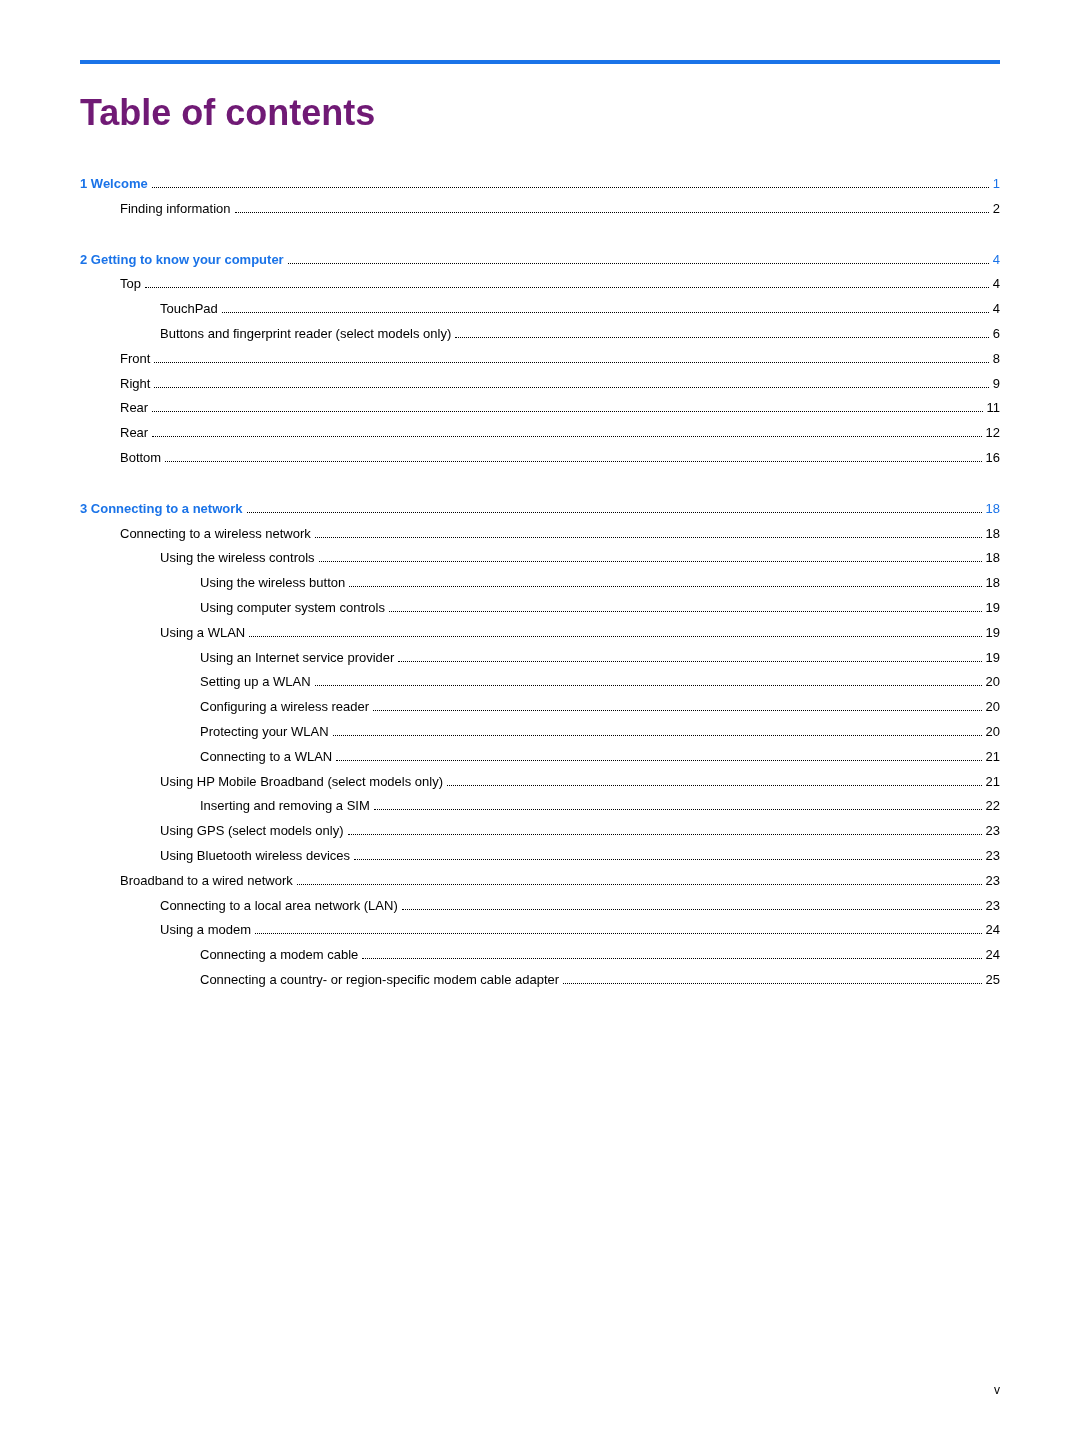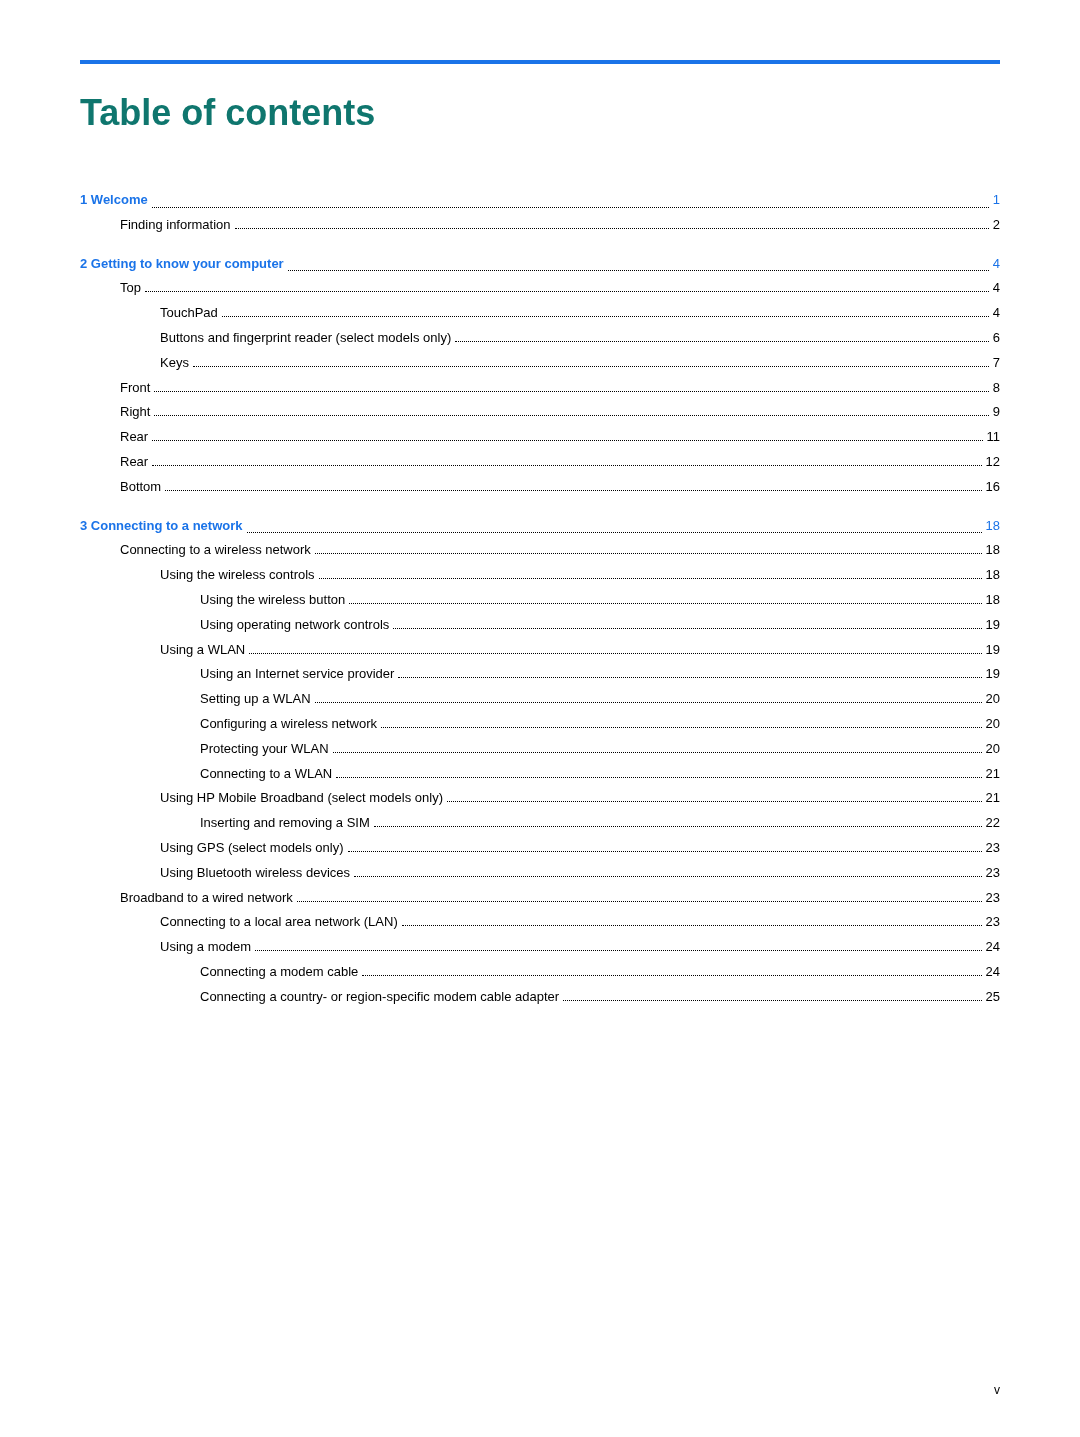--- a/index.html
+++ b/index.html
@@ -14,22 +14,22 @@
 
     .top-border {
       height: 4px;
       background: #1a73e8;
       margin-bottom: 28px;
     }
 
     .page-title {
       font-size: 36px;
       font-weight: bold;
-      color: #0f766e;
-      margin-bottom: 56px;
+      color: #701a75;
+      margin-bottom: 40px;
     }
 
     .toc-entry {
       display: flex;
       align-items: baseline;
       margin-bottom: 4px;
       line-height: 1.6;
     }
 
     .toc-entry .entry-text {
@@ -59,22 +59,21 @@
     .chapter-heading .entry-text {
       color: #1a73e8;
       font-weight: bold;
     }
     .chapter-heading .page-num {
       color: #1a73e8;
     }
 
     
     .section-gap {
-      margin-top: 18px;
-      align-items: flex-end;
+      margin-top: 30px;
     }
 
     .footer-page {
       position: fixed;
       bottom: 40px;
       right: 80px;
       font-size: 12px;
       color: #000;
     }
   </style>
@@ -109,25 +108,20 @@
     <div class="toc-entry indent-2">
       <span class="entry-text">TouchPad</span>
       <span class="dots"></span>
       <span class="page-num">4</span>
     </div>
     <div class="toc-entry indent-2">
       <span class="entry-text">Buttons and fingerprint reader (select models only)</span>
       <span class="dots"></span>
       <span class="page-num">6</span>
     </div>
-    <div class="toc-entry indent-2">
-      <span class="entry-text">Keys</span>
-      <span class="dots"></span>
-      <span class="page-num">7</span>
-    </div>
     <div class="toc-entry indent-1">
       <span class="entry-text">Front</span>
       <span class="dots"></span>
       <span class="page-num">8</span>
     </div>
     <div class="toc-entry indent-1">
       <span class="entry-text">Right</span>
       <span class="dots"></span>
       <span class="page-num">9</span>
     </div>
@@ -160,41 +154,41 @@
       <span class="entry-text">Using the wireless controls</span>
       <span class="dots"></span>
       <span class="page-num">18</span>
     </div>
     <div class="toc-entry indent-3">
       <span class="entry-text">Using the wireless button</span>
       <span class="dots"></span>
       <span class="page-num">18</span>
     </div>
     <div class="toc-entry indent-3">
-      <span class="entry-text">Using operating network controls</span>
+      <span class="entry-text">Using computer system controls</span>
       <span class="dots"></span>
       <span class="page-num">19</span>
     </div>
     <div class="toc-entry indent-2">
       <span class="entry-text">Using a WLAN</span>
       <span class="dots"></span>
       <span class="page-num">19</span>
     </div>
     <div class="toc-entry indent-3">
       <span class="entry-text">Using an Internet service provider</span>
       <span class="dots"></span>
       <span class="page-num">19</span>
     </div>
     <div class="toc-entry indent-3">
       <span class="entry-text">Setting up a WLAN</span>
       <span class="dots"></span>
       <span class="page-num">20</span>
     </div>
     <div class="toc-entry indent-3">
-      <span class="entry-text">Configuring a wireless network</span>
+      <span class="entry-text">Configuring a wireless reader</span>
       <span class="dots"></span>
       <span class="page-num">20</span>
     </div>
     <div class="toc-entry indent-3">
       <span class="entry-text">Protecting your WLAN</span>
       <span class="dots"></span>
       <span class="page-num">20</span>
     </div>
     <div class="toc-entry indent-3">
       <span class="entry-text">Connecting to a WLAN</span>

